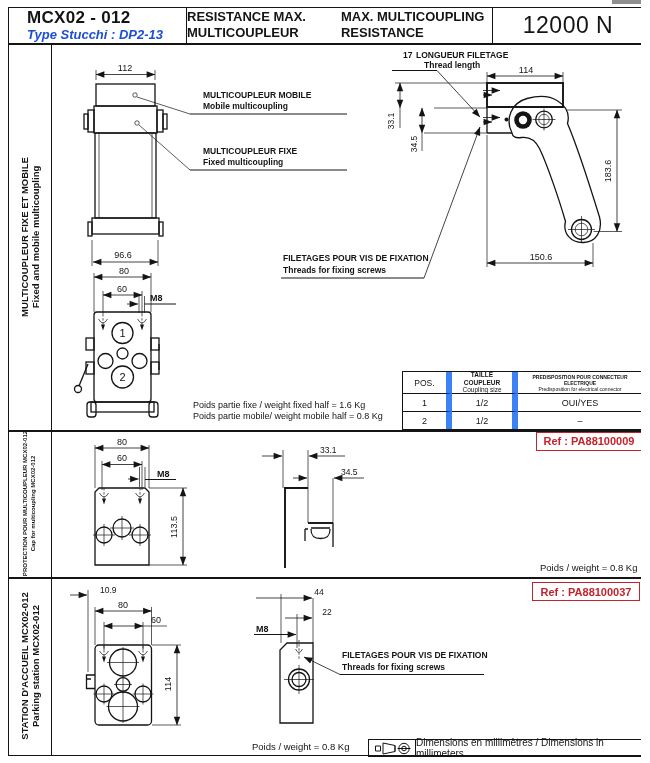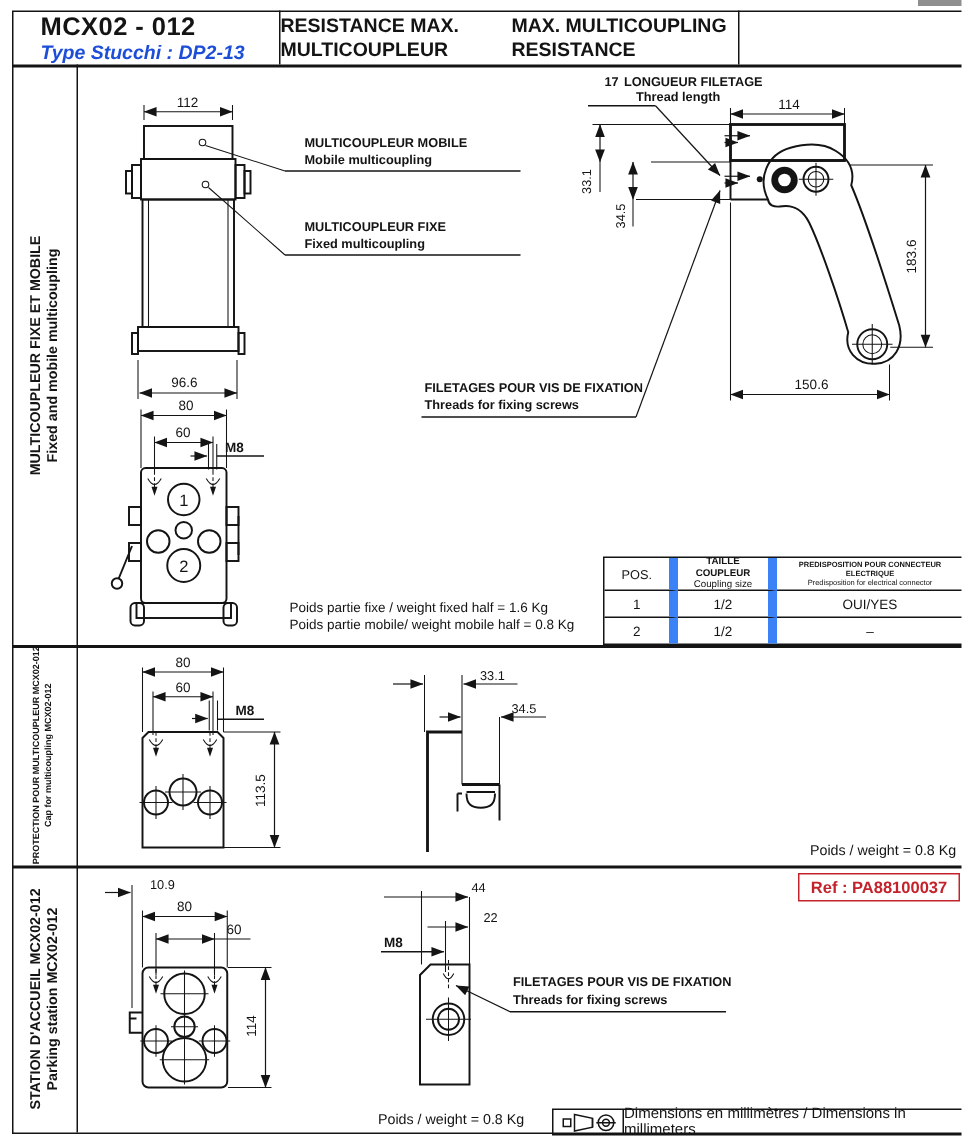--- a/index.html
+++ b/index.html
@@ -69,20 +69,21 @@
   <div class="abs frame"></div>
 
   <div class="abs hcell hc1">
     <div class="model">MCX02 - 012</div>
     <div class="stucchi">Type Stucchi : DP2-13</div>
   </div>
   <div class="abs hcell hc2">
     <div>RESISTANCE MAX. MULTICOUPLEUR</div>
     <div>MAX. MULTICOUPLING RESISTANCE</div>
   </div>
+  <div class="abs hcell hc3">12000 N</div>
   <div class="abs hline" style="left:8px;top:43px;width:635px;"></div>
 
   <div class="abs vline" style="left:51px;top:43px;height:712px;"></div>
   <div class="abs hline" style="left:8px;top:430px;width:635px;"></div>
   <div class="abs hline" style="left:8px;top:577px;width:635px;"></div>
 
   <div class="abs vwrap" style="top:43px;height:387px;">
     <div class="vtext v1">
       <div>MULTICOUPLEUR FIXE ET MOBILE</div>
       <div>Fixed and mobile multicoupling</div>
@@ -327,20 +328,21 @@
       <div class="th3b">Predisposition for electrical connector</div>
     </div>
     <div class="cell tv">1</div>
     <div class="cell tv">1/2</div>
     <div class="cell tv last">OUI/YES</div>
     <div class="cell tv bot">2</div>
     <div class="cell tv bot">1/2</div>
     <div class="cell tv last bot">–</div>
   </div>
 
+  <div class="abs refbox" style="left:536px;top:431.5px;width:106px;height:19px;">Ref : PA88100009</div>
   <div class="abs refbox" style="left:532px;top:582px;width:108px;height:19px;">Ref : PA88100037</div>
 
   <div class="abs wtxt" style="left:193px;top:400px;width:250px;">
     <div>Poids partie fixe / weight fixed half = 1.6 Kg</div>
     <div>Poids partie mobile/ weight mobile half = 0.8 Kg</div>
   </div>
   <div class="abs w95" style="left:540px;top:562px;">Poids / weight = 0.8 Kg</div>
   <div class="abs w95" style="left:252px;top:741px;">Poids / weight = 0.8 Kg</div>
 
   <div class="abs fbox">

